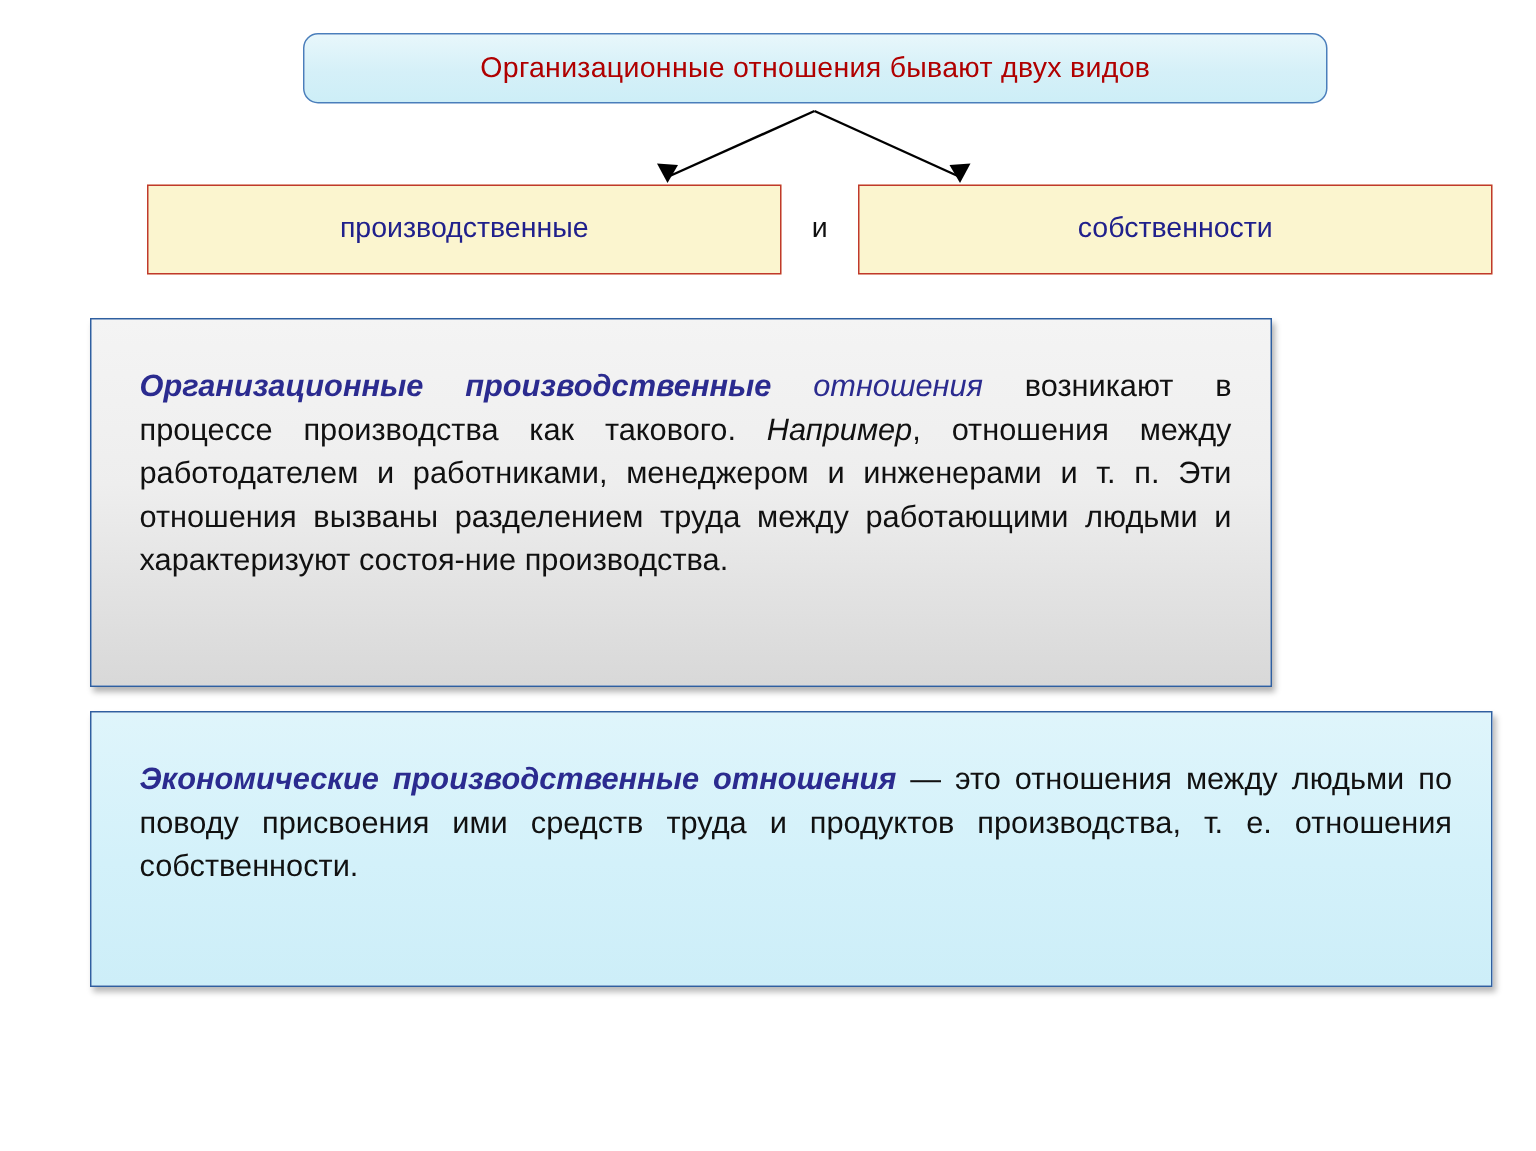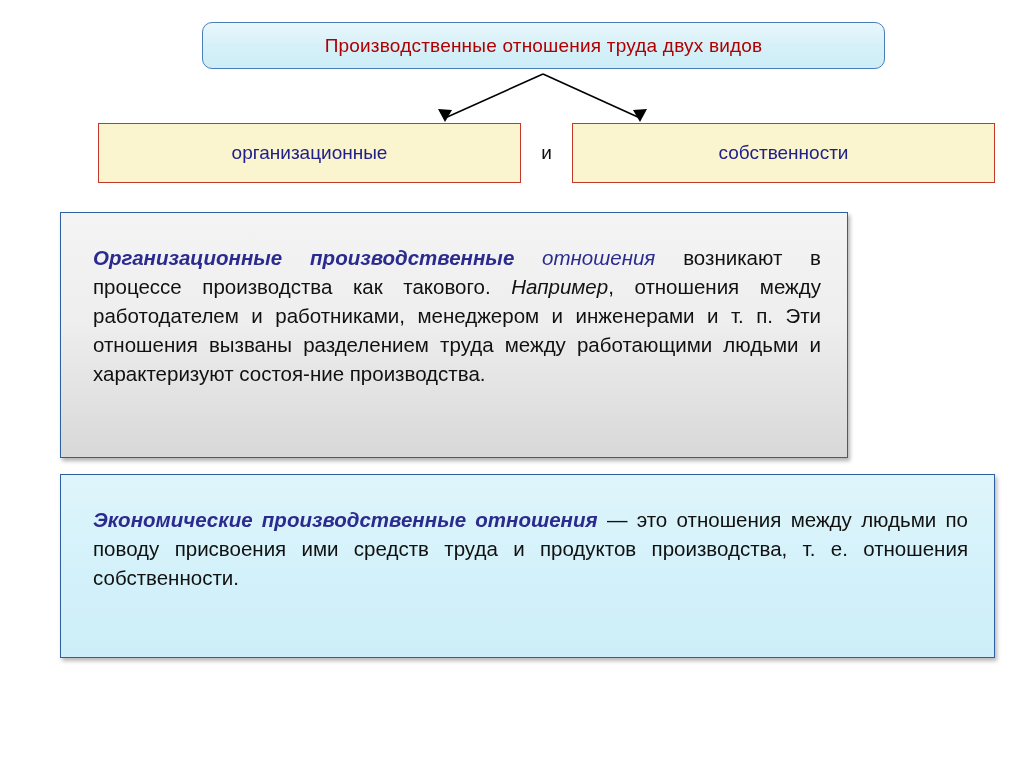--- a/index.html
+++ b/index.html
@@ -120,32 +120,32 @@
     font-weight: bold;
   }
   .em-italic {
     font-style: italic;
   }
 </style>
 </head>
 <body>
 
 <div class="title-box">
-  <span class="title-text">Производственные отношения труда двух видов</span>
+  <span class="title-text">Организационные отношения бывают двух видов</span>
 </div>
 
 <svg class="arrows" viewBox="0 0 1024 767">
   <line x1="543" y1="74" x2="445" y2="118" stroke="#000000" stroke-width="1.6"></line>
   <polygon points="445,122 438,109 452,110" fill="#000000"></polygon>
   <line x1="543" y1="74" x2="640" y2="118" stroke="#000000" stroke-width="1.6"></line>
   <polygon points="640,122 633,110 647,109" fill="#000000"></polygon>
 </svg>
 
 <div class="cat-box cat-left">
-  <span class="cat-text">организационные</span>
+  <span class="cat-text">производственные</span>
 </div>
 
 <div class="conj">и</div>
 
 <div class="cat-box cat-right">
   <span class="cat-text">собственности</span>
 </div>
 
 <div class="panel panel-grey">
   <p class="para">

